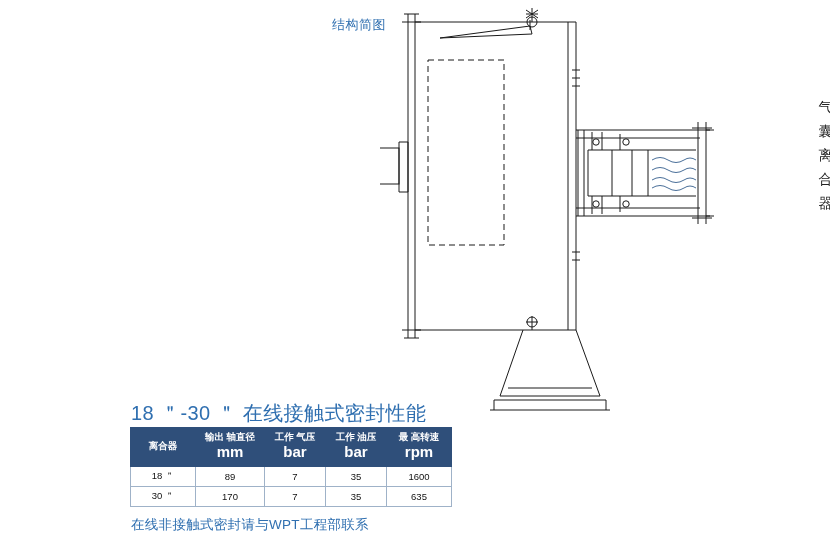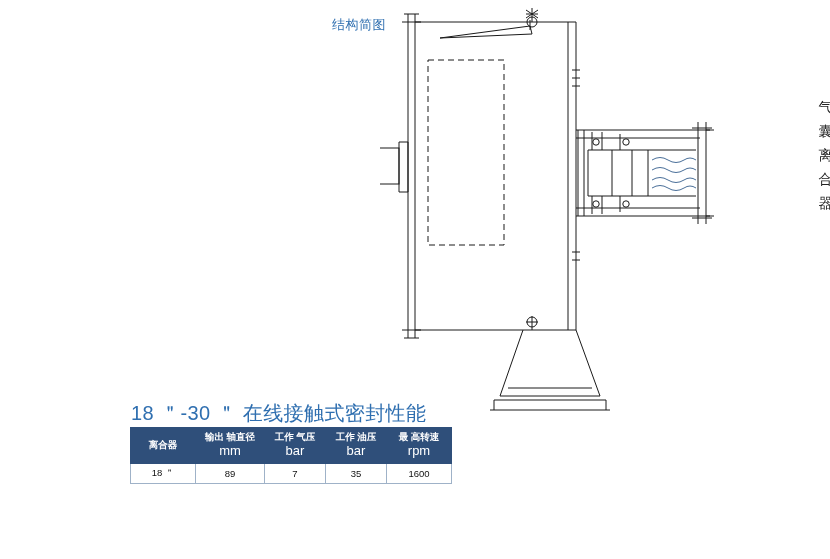--- a/index.html
+++ b/index.html
@@ -94,22 +94,22 @@
     color: #ffffff;
     font-weight: bold;
     padding: 3px 4px 4px 4px;
     border: 1px solid #2f4f7a;
     line-height: 1.25;
     text-align: center;
     vertical-align: middle;
   }
   .spec-table th .u {
     display: block;
-    font-weight: normal;
-    font-size: 13px;
+    font-weight: bold;
+    font-size: 15px;
   }
   .spec-table td {
     border: 1px solid #9fb2c8;
     padding: 3px 9px;
     text-align: center;
     background: #ffffff;
     height: 13px;
   }
   .spec-table tr.alt td {
     background: #c9d7e6;
@@ -270,17 +270,25 @@
       </tr>
     </thead>
     <tbody>
       <tr>
         <td>18 ＂</td>
         <td>89</td>
         <td>7</td>
         <td>35</td>
         <td>1600</td>
       </tr>
+      <tr>
+        <td>30 ＂</td>
+        <td>170</td>
+        <td>7</td>
+        <td>35</td>
+        <td>635</td>
+      </tr>
     </tbody>
   </table>
 
+  <div class="table-footer">在线非接触式密封请与WPT工程部联系</div>
 
 </div>
 
 </body></html>

